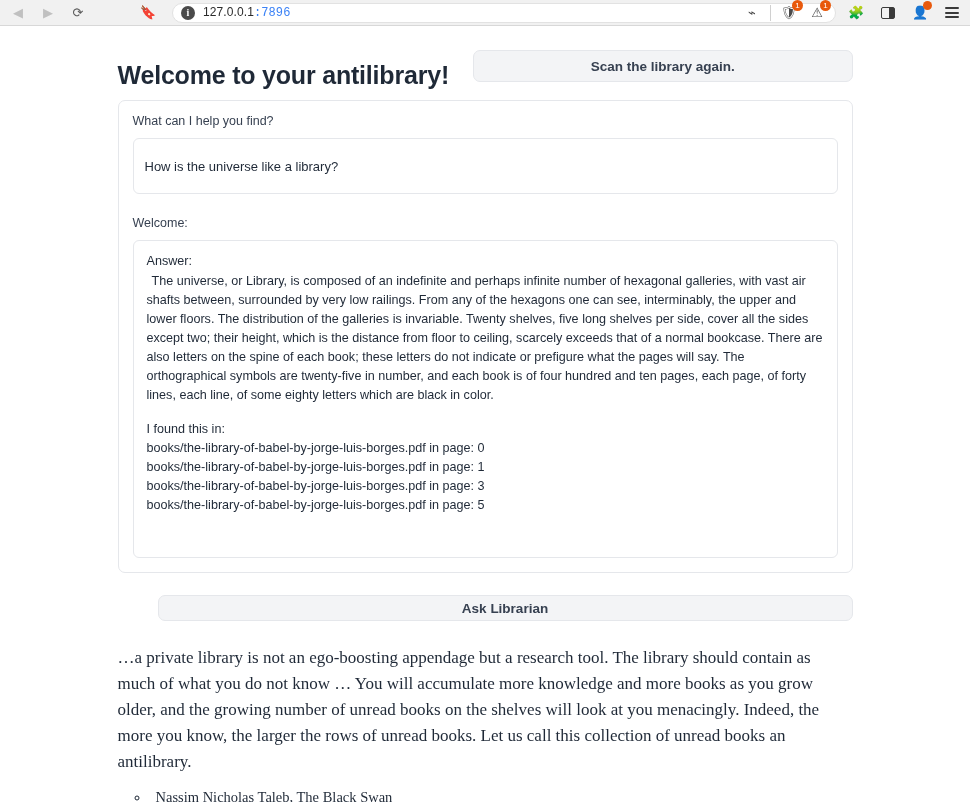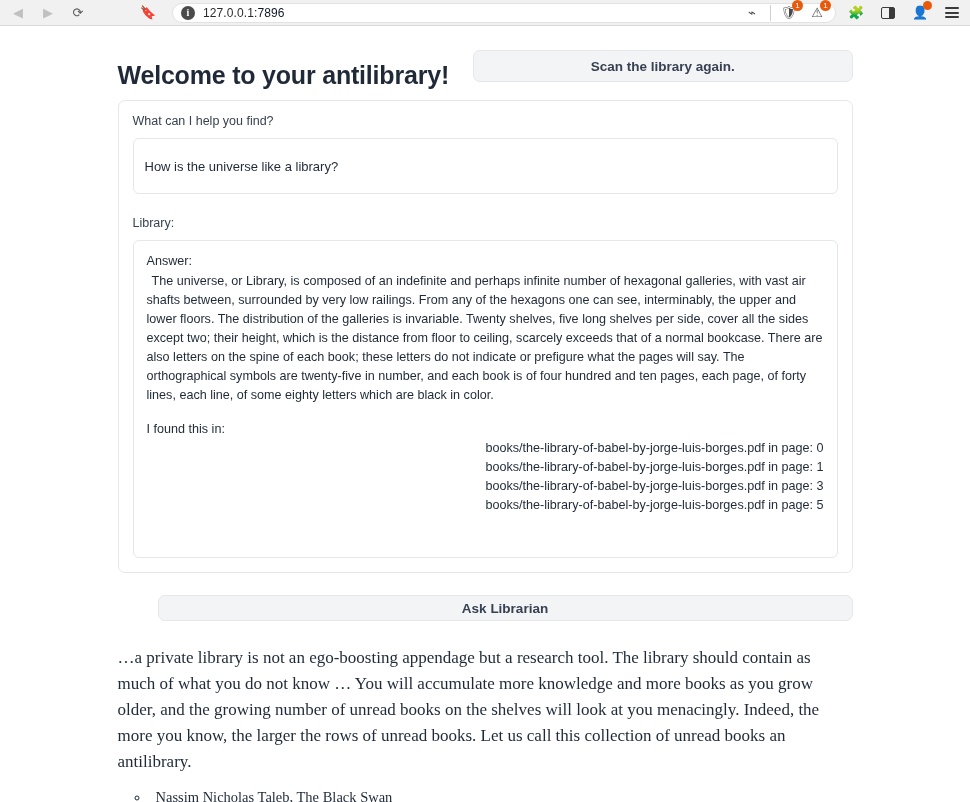--- a/index.html
+++ b/index.html
@@ -40,21 +40,21 @@
     padding: 0 8px;
     gap: 8px;
     margin-left: 4px;
     border: 1px solid #e2e2e2;
   }
   .url-text {
     font-size: 12px;
     color: #2b2b2b;
     letter-spacing: 0.1px;
   }
-  .url-text .port { color: #0f172a; }
+  .url-text .port { color: #3b82f6; font-family: Liberation Mono, monospace; }
   .info-icon {
     width: 14px; height: 14px; border-radius: 50%;
     background: #4a4a4a; color: #fff;
     font-size: 10px; line-height: 14px; text-align: center;
     font-family: "Liberation Serif", serif; font-weight: bold;
   }
   .right-icons { display: flex; align-items: center; gap: 12px; }
   .icon-box {
     width: 20px; height: 20px;
     display: flex; align-items: center; justify-content: center;
@@ -167,21 +167,21 @@
     padding: 11px 13px;
     overflow: hidden;
     font-size: 12.6px;
     line-height: 1.51;
     color: #1f2937;
   }
   .response-box .ans-head { margin: 0 0 1px 0; }
   .response-box p { margin: 0; }
   .response-box .indent { text-indent: 5px; }
   .response-box .blank { height: 15px; }
-  .source-line { margin: 0; text-align: right; }
+  .source-line { margin: 0; }
 
   .ask-button {
     margin-top: 22px;
     height: 26px;
     background: #f3f4f6;
     border: 1px solid #e5e7eb;
     border-radius: 7px;
     display: flex;
     align-items: center;
     justify-content: center;
@@ -280,21 +280,21 @@
 
     <div class="header-row">
       <h1 class="title">Welcome to your antilibrary!</h1>
       <div class="scan-button">Scan the library again.</div>
     </div>
 
     <div class="panel">
       <div class="field-label">What can I help you find?</div>
       <div class="text-input" placeholder="How is the universe like a library?">How is the universe like a library?</div>
 
-      <div class="response-label">Library:</div>
+      <div class="response-label">Welcome:</div>
       <div class="response-box">
         <p class="ans-head">Answer:</p>
         <p class="indent">The universe, or Library, is composed of an indefinite and perhaps infinite number of hexagonal galleries, with vast air shafts between, surrounded by very low railings. From any of the hexagons one can see, interminably, the upper and lower floors. The distribution of the galleries is invariable. Twenty shelves, five long shelves per side, cover all the sides except two; their height, which is the distance from floor to ceiling, scarcely exceeds that of a normal bookcase. There are also letters on the spine of each book; these letters do not indicate or prefigure what the pages will say. The orthographical symbols are twenty-five in number, and each book is of four hundred and ten pages, each page, of forty lines, each line, of some eighty letters which are black in color.</p>
         <div class="blank"></div>
         <p>I found this in:</p>
         <p class="source-line">books/the-library-of-babel-by-jorge-luis-borges.pdf in page: 0</p>
         <p class="source-line">books/the-library-of-babel-by-jorge-luis-borges.pdf in page: 1</p>
         <p class="source-line">books/the-library-of-babel-by-jorge-luis-borges.pdf in page: 3</p>
         <p class="source-line">books/the-library-of-babel-by-jorge-luis-borges.pdf in page: 5</p>
       </div>

